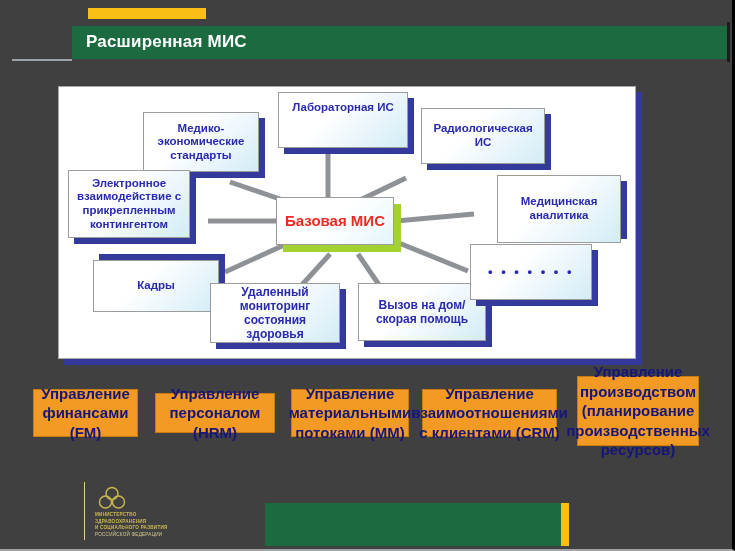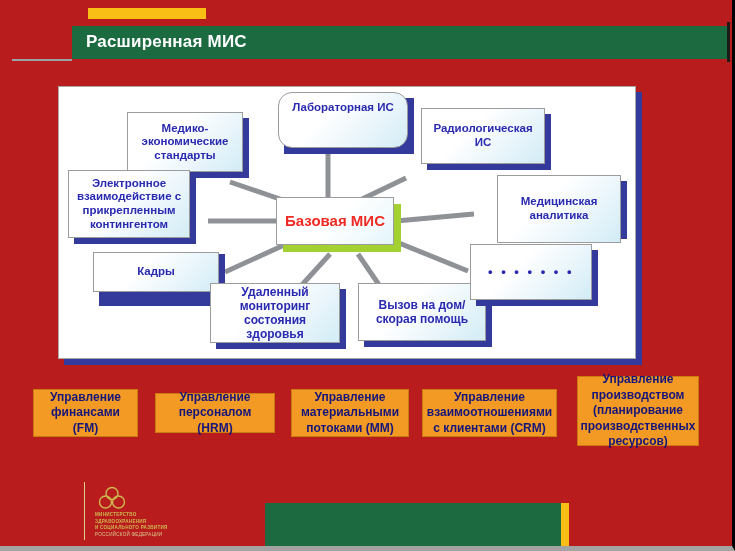--- a/index.html
+++ b/index.html
@@ -8,24 +8,24 @@
     background: #ffffff;
   }
   body {
     font-family: "Liberation Sans", sans-serif;
   }
 
   .slide {
     position: relative;
     width: 735px;
     height: 551px;
-    background: #b91c1c;
+    background: #404040;
     overflow: hidden;
     border-right: 3px solid #000000;
-    border-bottom: 5px solid #a3a3a3;
+    border-bottom: 2px solid #a3a3a3;
     box-sizing: border-box;
     padding-left: 48px;
   }
 
   
   .hdr-yellow {
     position: absolute;
     left: 88px;
     top: 8px;
     width: 118px;
@@ -133,21 +133,21 @@
   }
 
   
   .orange {
     position: absolute;
     box-sizing: border-box;
     background: #f29a23;
     border: 1px solid #c97a10;
     color: #15157c;
     font-weight: bold;
-    font-size: 12px;
+    font-size: 15px;
     line-height: 1.3;
     display: flex;
     align-items: center;
     justify-content: center;
     text-align: center;
     padding: 3px 4px;
   }
 
   
   .ft-divider {
@@ -218,30 +218,30 @@
       <line x1="246" y1="150" x2="167" y2="186"></line>
       <line x1="270" y1="113" x2="270" y2="62"></line>
       <line x1="300" y1="115" x2="348" y2="92"></line>
       <line x1="338" y1="135" x2="416" y2="128"></line>
       <line x1="336" y1="155" x2="410" y2="185"></line>
       <line x1="272" y1="168" x2="232" y2="212"></line>
       <line x1="300" y1="168" x2="330" y2="212"></line>
     </g>
   </svg>
 
-  <div class="node-wrap" style="left:127px;top:112px;width:116px;height:60px;">
+  <div class="node-wrap" style="left:143px;top:112px;width:116px;height:60px;">
     <div class="node-shadow" style="left:6px;top:6px;width:116px;height:60px;"></div>
     <div class="node" style="left:0;top:0;width:116px;height:60px;white-space:pre-line;">Медико-
 экономические
 стандарты</div>
   </div>
 
   <div class="node-wrap" style="left:278px;top:92px;width:130px;height:56px;">
     <div class="node-shadow" style="left:6px;top:6px;width:130px;height:56px;"></div>
-    <div class="node" style="left:0;top:0;width:130px;height:56px;white-space:pre-line;align-items:flex-start;padding-top:8px;border-radius:14px;">Лабораторная ИС</div>
+    <div class="node" style="left:0;top:0;width:130px;height:56px;white-space:pre-line;align-items:flex-start;padding-top:8px;">Лабораторная ИС</div>
   </div>
 
   <div class="node-wrap" style="left:421px;top:108px;width:124px;height:56px;">
     <div class="node-shadow" style="left:6px;top:6px;width:124px;height:56px;"></div>
     <div class="node" style="left:0;top:0;width:124px;height:56px;white-space:pre-line;text-align:center;">Радиологическая
 ИС</div>
   </div>
 
   <div class="node-wrap" style="left:68px;top:170px;width:122px;height:68px;text-decoration:underline;">
     <div class="node-shadow" style="left:6px;top:6px;width:122px;height:68px;"></div>
@@ -252,21 +252,21 @@
   </div>
 
   <div class="node-wrap" style="left:497px;top:175px;width:124px;height:58px;">
     <div class="node-shadow" style="left:6px;top:6px;width:124px;height:58px;"></div>
     <div class="node" style="left:0;top:0;width:124px;height:68px;white-space:pre-line;">Медицинская
 аналитика</div>
   </div>
 
   <div class="node-wrap" style="left:93px;top:248px;width:126px;height:52px;">
     <div class="node-shadow" style="left:6px;top:6px;width:126px;height:52px;"></div>
-    <div class="node" style="left:0;top:4px;width:126px;height:40px;white-space:pre-line;">Кадры</div>
+    <div class="node" style="left:0;top:12px;width:126px;height:52px;white-space:pre-line;">Кадры</div>
   </div>
 
   <div class="node-wrap" style="left:210px;top:283px;width:130px;height:60px;">
     <div class="node-shadow" style="left:6px;top:6px;width:130px;height:60px;"></div>
     <div class="node" style="left:0;top:0;width:130px;height:60px;white-space:pre-line;font-size:12px;">Удаленный
 мониторинг
 состояния здоровья</div>
   </div>
 
   <div class="node-wrap" style="left:358px;top:283px;width:128px;height:40px;">

